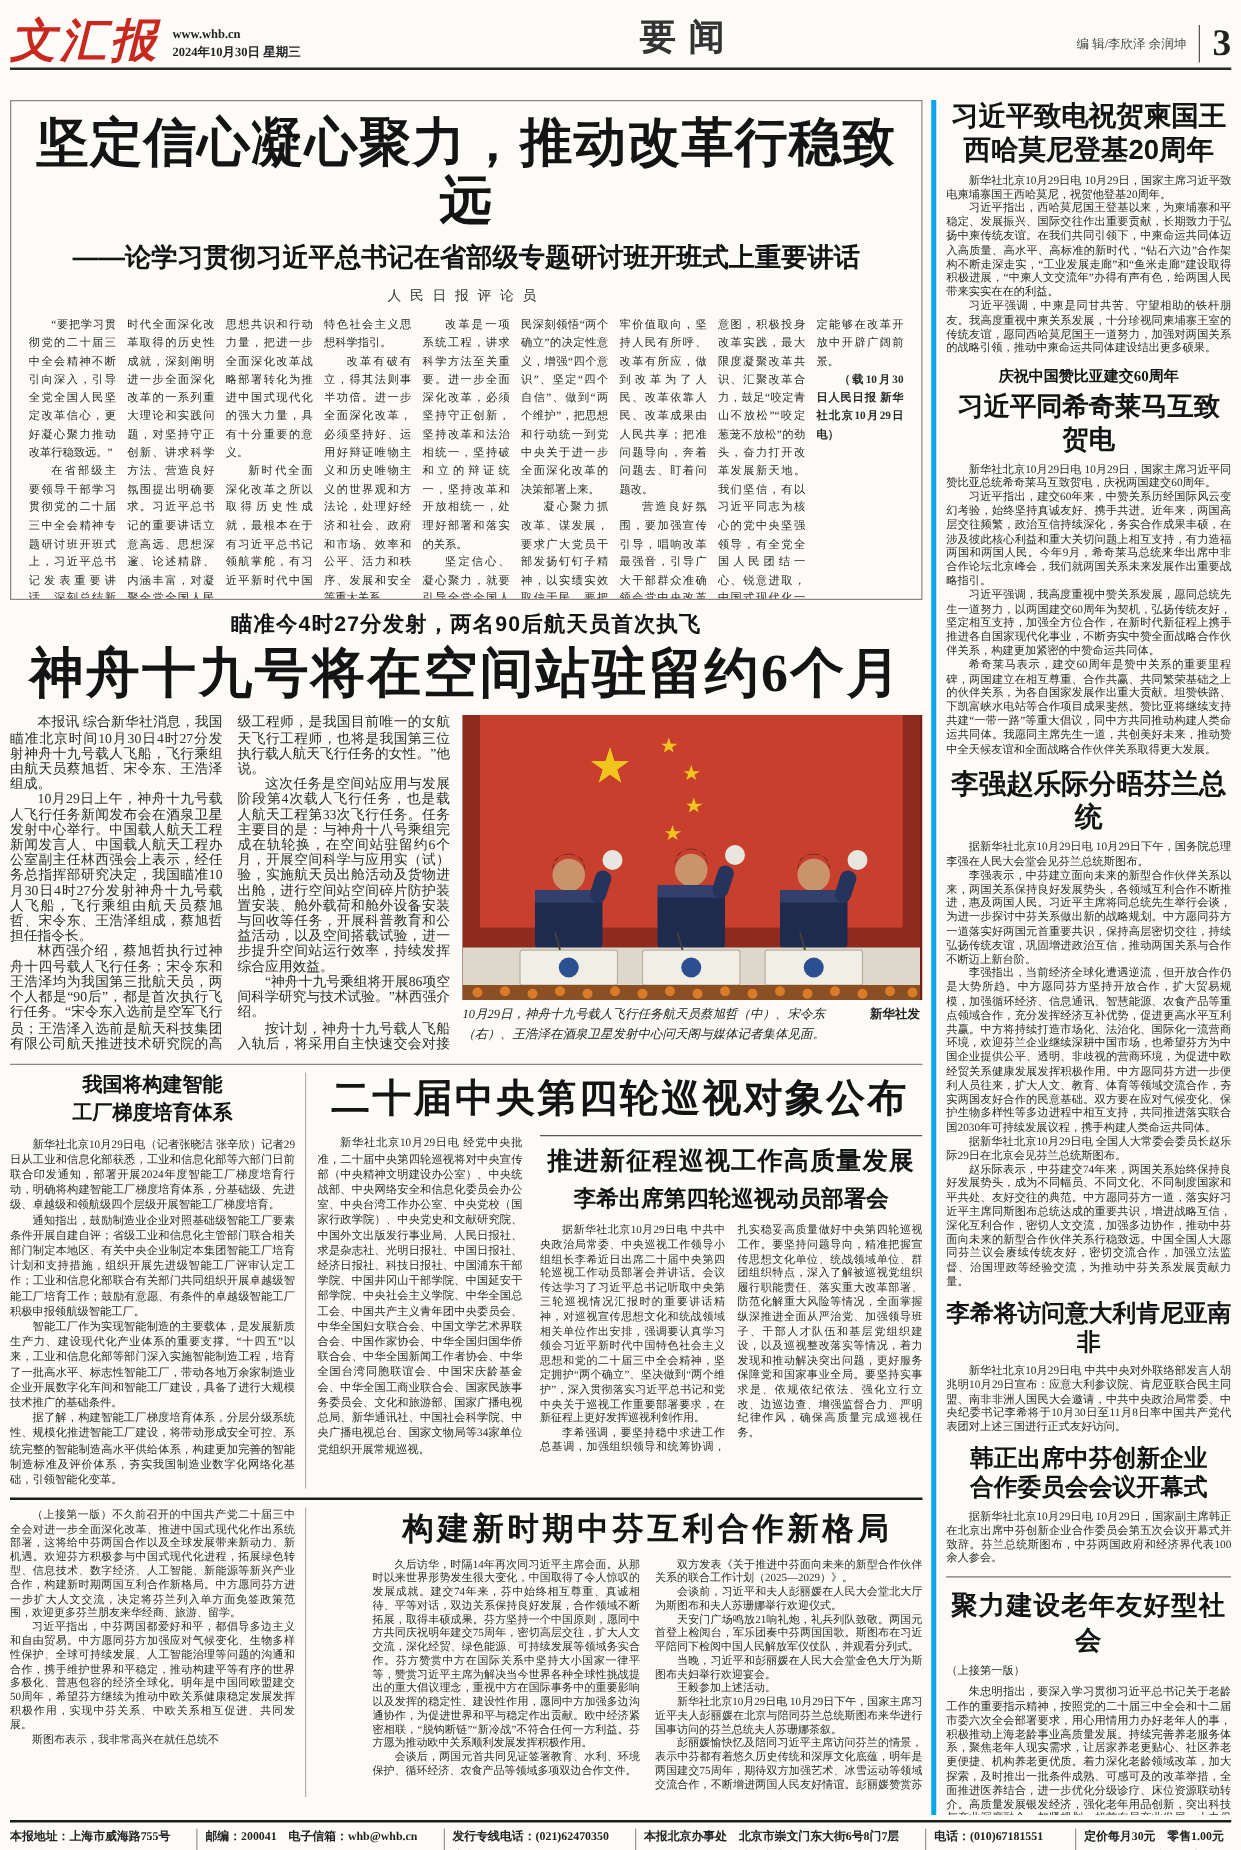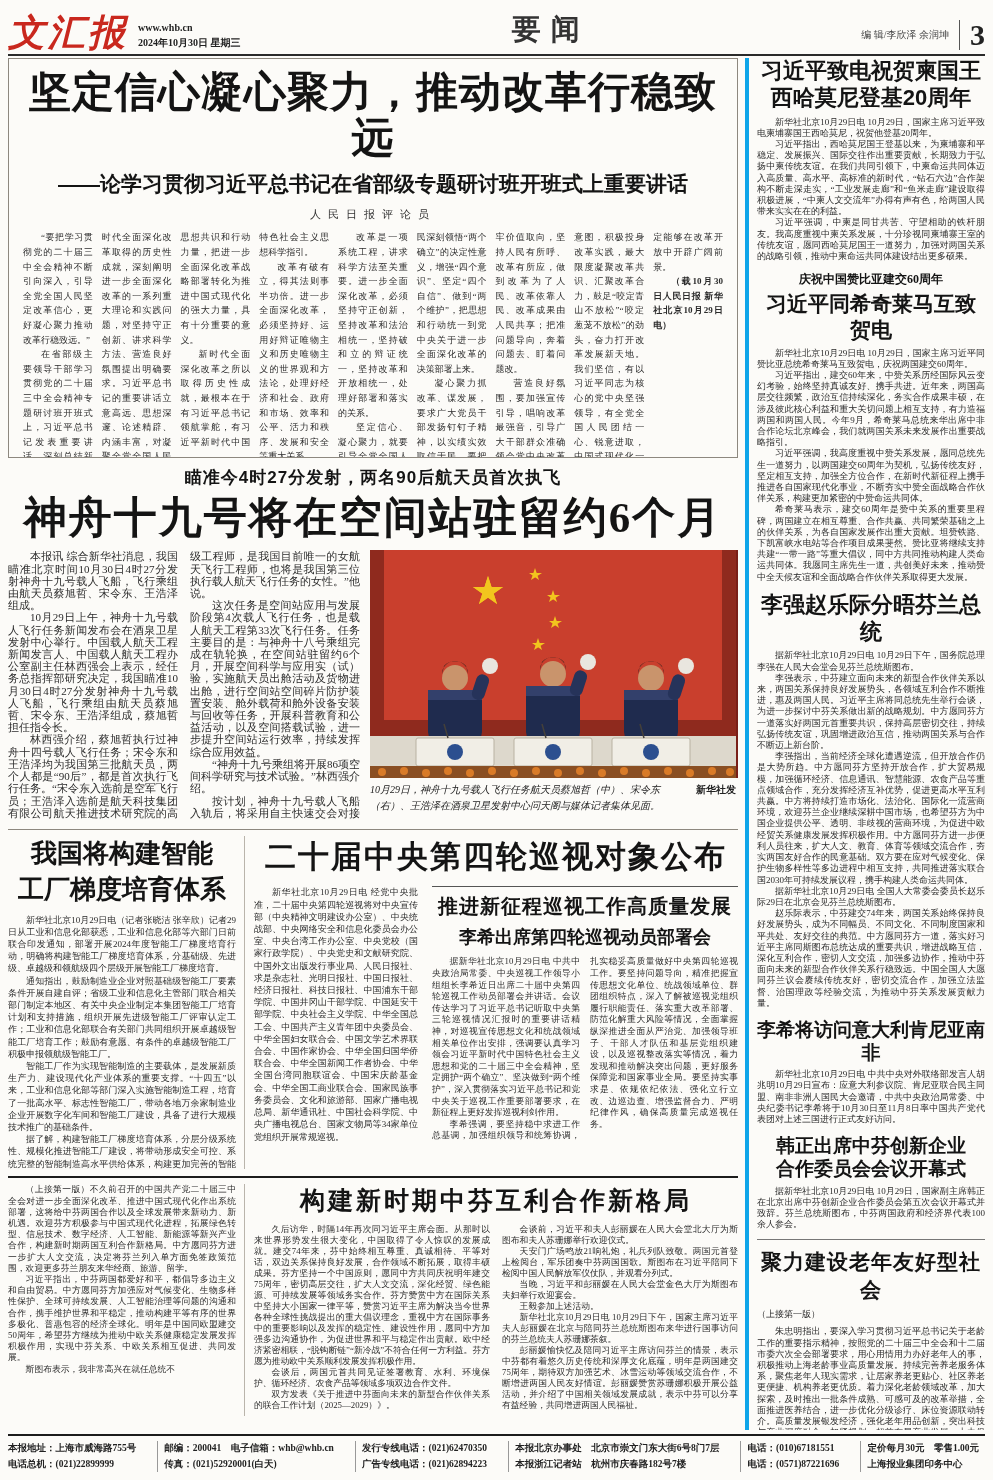--- a/index.html
+++ b/index.html
@@ -11,21 +11,21 @@
   .masthead { display:flex; align-items:flex-end; height:48px; padding-bottom:4px; }
   .mast-left { display:flex; align-items:flex-end; }
   .logo { font-family:"DejaVu Serif",serif; font-weight:bold; font-style:italic; font-size:37px; line-height:0.95; color:#c9281e; letter-spacing:3px; }
   .mast-meta { margin-left:10px; font-size:10px; font-weight:bold; line-height:1.5; color:#222; }
   .section-title { flex:1; text-align:center; font-size:29px; font-weight:bold; letter-spacing:10px; font-family:"Liberation Serif",serif; color:#333; }
   .mast-right { display:flex; align-items:center; font-size:10px; color:#444; white-space:nowrap; }
   .page-num { font-size:30px; font-weight:bold; color:#222; border-left:1px solid #555; padding-left:10px; margin-left:10px; line-height:1; }
   .mast-rule { border-bottom:2px solid #2a2a2a; }
 
   
-  .content { display:flex; margin-top:2px; height:1372px; overflow:hidden; }
+  .content { display:flex; margin-top:24px; height:1372px; overflow:hidden; }
   .main-col { width:730px; flex:none; }
   .right-col { flex:1; border-left:4px solid #0ea5e9; margin-left:7px; padding-left:8px; overflow:hidden; }
 
   p.para { text-indent:2em; }
 
   
   .editorial { border:1px solid #8d887f; padding:10px 14px 8px; height:400px; overflow:hidden; }
   .ed-headline { font-family:"Liberation Sans","DejaVu Sans",sans-serif; font-weight:900; font-size:42px; line-height:1.1; text-align:center; letter-spacing:1px; }
   .ed-sub { font-family:"Liberation Sans","DejaVu Sans",sans-serif; font-weight:bold; font-size:21px; text-align:center; margin-top:9px; }
   .ed-byline { text-align:center; font-size:11px; letter-spacing:7px; margin:9px 0 8px; color:#333; }
@@ -39,26 +39,26 @@
   .sz-headline { font-size:43px; font-weight:bold; text-align:center; letter-spacing:2px; line-height:1.15; margin:4px 0 8px; }
   .sz-row { display:flex; gap:10px; height:272px; overflow:hidden; }
   .sz-text { width:352px; flex:none; column-count:2; column-gap:12px; font-size:11px; line-height:12.2px; text-align:justify; height:272px; overflow:hidden; color:#2b2b2b; }
   .sz-right { flex:1; }
   .photo-frame { width:100%; height:228px; overflow:hidden; background:#7a1f18; }
   .sz-caption { position:relative; font-size:10px; line-height:1.55; margin-top:4px; font-style:italic; color:#222; padding-right:2px; }
   .sz-credit { font-weight:bold; font-style:normal; float:right; }
 
   
   .band { display:flex; margin-top:7px; border-top:1px solid #8d887f; padding-top:6px; height:340px; overflow:hidden; }
-  .band.bottom { border-top:2px solid #1c1c1c; height:240px; }
+  .band.bottom { border-top:2px solid #1c1c1c; height:240px;gap:44px; }
   .band-left { width:237px; flex:none; padding-right:8px; border-right:1px solid #b9b4ab; overflow:hidden; }
   .band-mid { flex:1; padding-left:9px; overflow:hidden; }
   .small-body { font-size:9px; line-height:12.2px; text-align:justify; color:#2b2b2b; }
 
-  .sf-headline { font-size:26px; font-weight:bold; text-align:center; line-height:1.35; margin-bottom:7px; }
+  .sf-headline { font-size:16px; font-weight:bold; text-align:center; line-height:1.35; margin-bottom:7px; }
 
   .insp-headline { font-size:31px; font-weight:bold; text-align:center; letter-spacing:2px; margin-bottom:8px; }
   .insp-row { display:flex; }
   .insp-left { width:172px; flex:none; padding-right:8px; }
   .insp-sub { flex:1; border-top:1px solid #555; padding-top:6px; margin-left:6px; }
   .insp-sub-h1 { font-size:20px; font-weight:bold; text-align:center; letter-spacing:1px; }
   .insp-sub-h2 { font-family:"Liberation Sans","DejaVu Sans",sans-serif; font-size:18px; font-weight:bold; text-align:center; margin:5px 0 7px; }
   .insp-sub-body { column-count:2; column-gap:10px; font-size:8.8px; line-height:11.6px; text-align:justify; height:228px; overflow:hidden; color:#2b2b2b; }
 
   .fin-headline { font-size:25px; font-weight:bold; text-align:center; letter-spacing:3px; margin-bottom:7px; }

